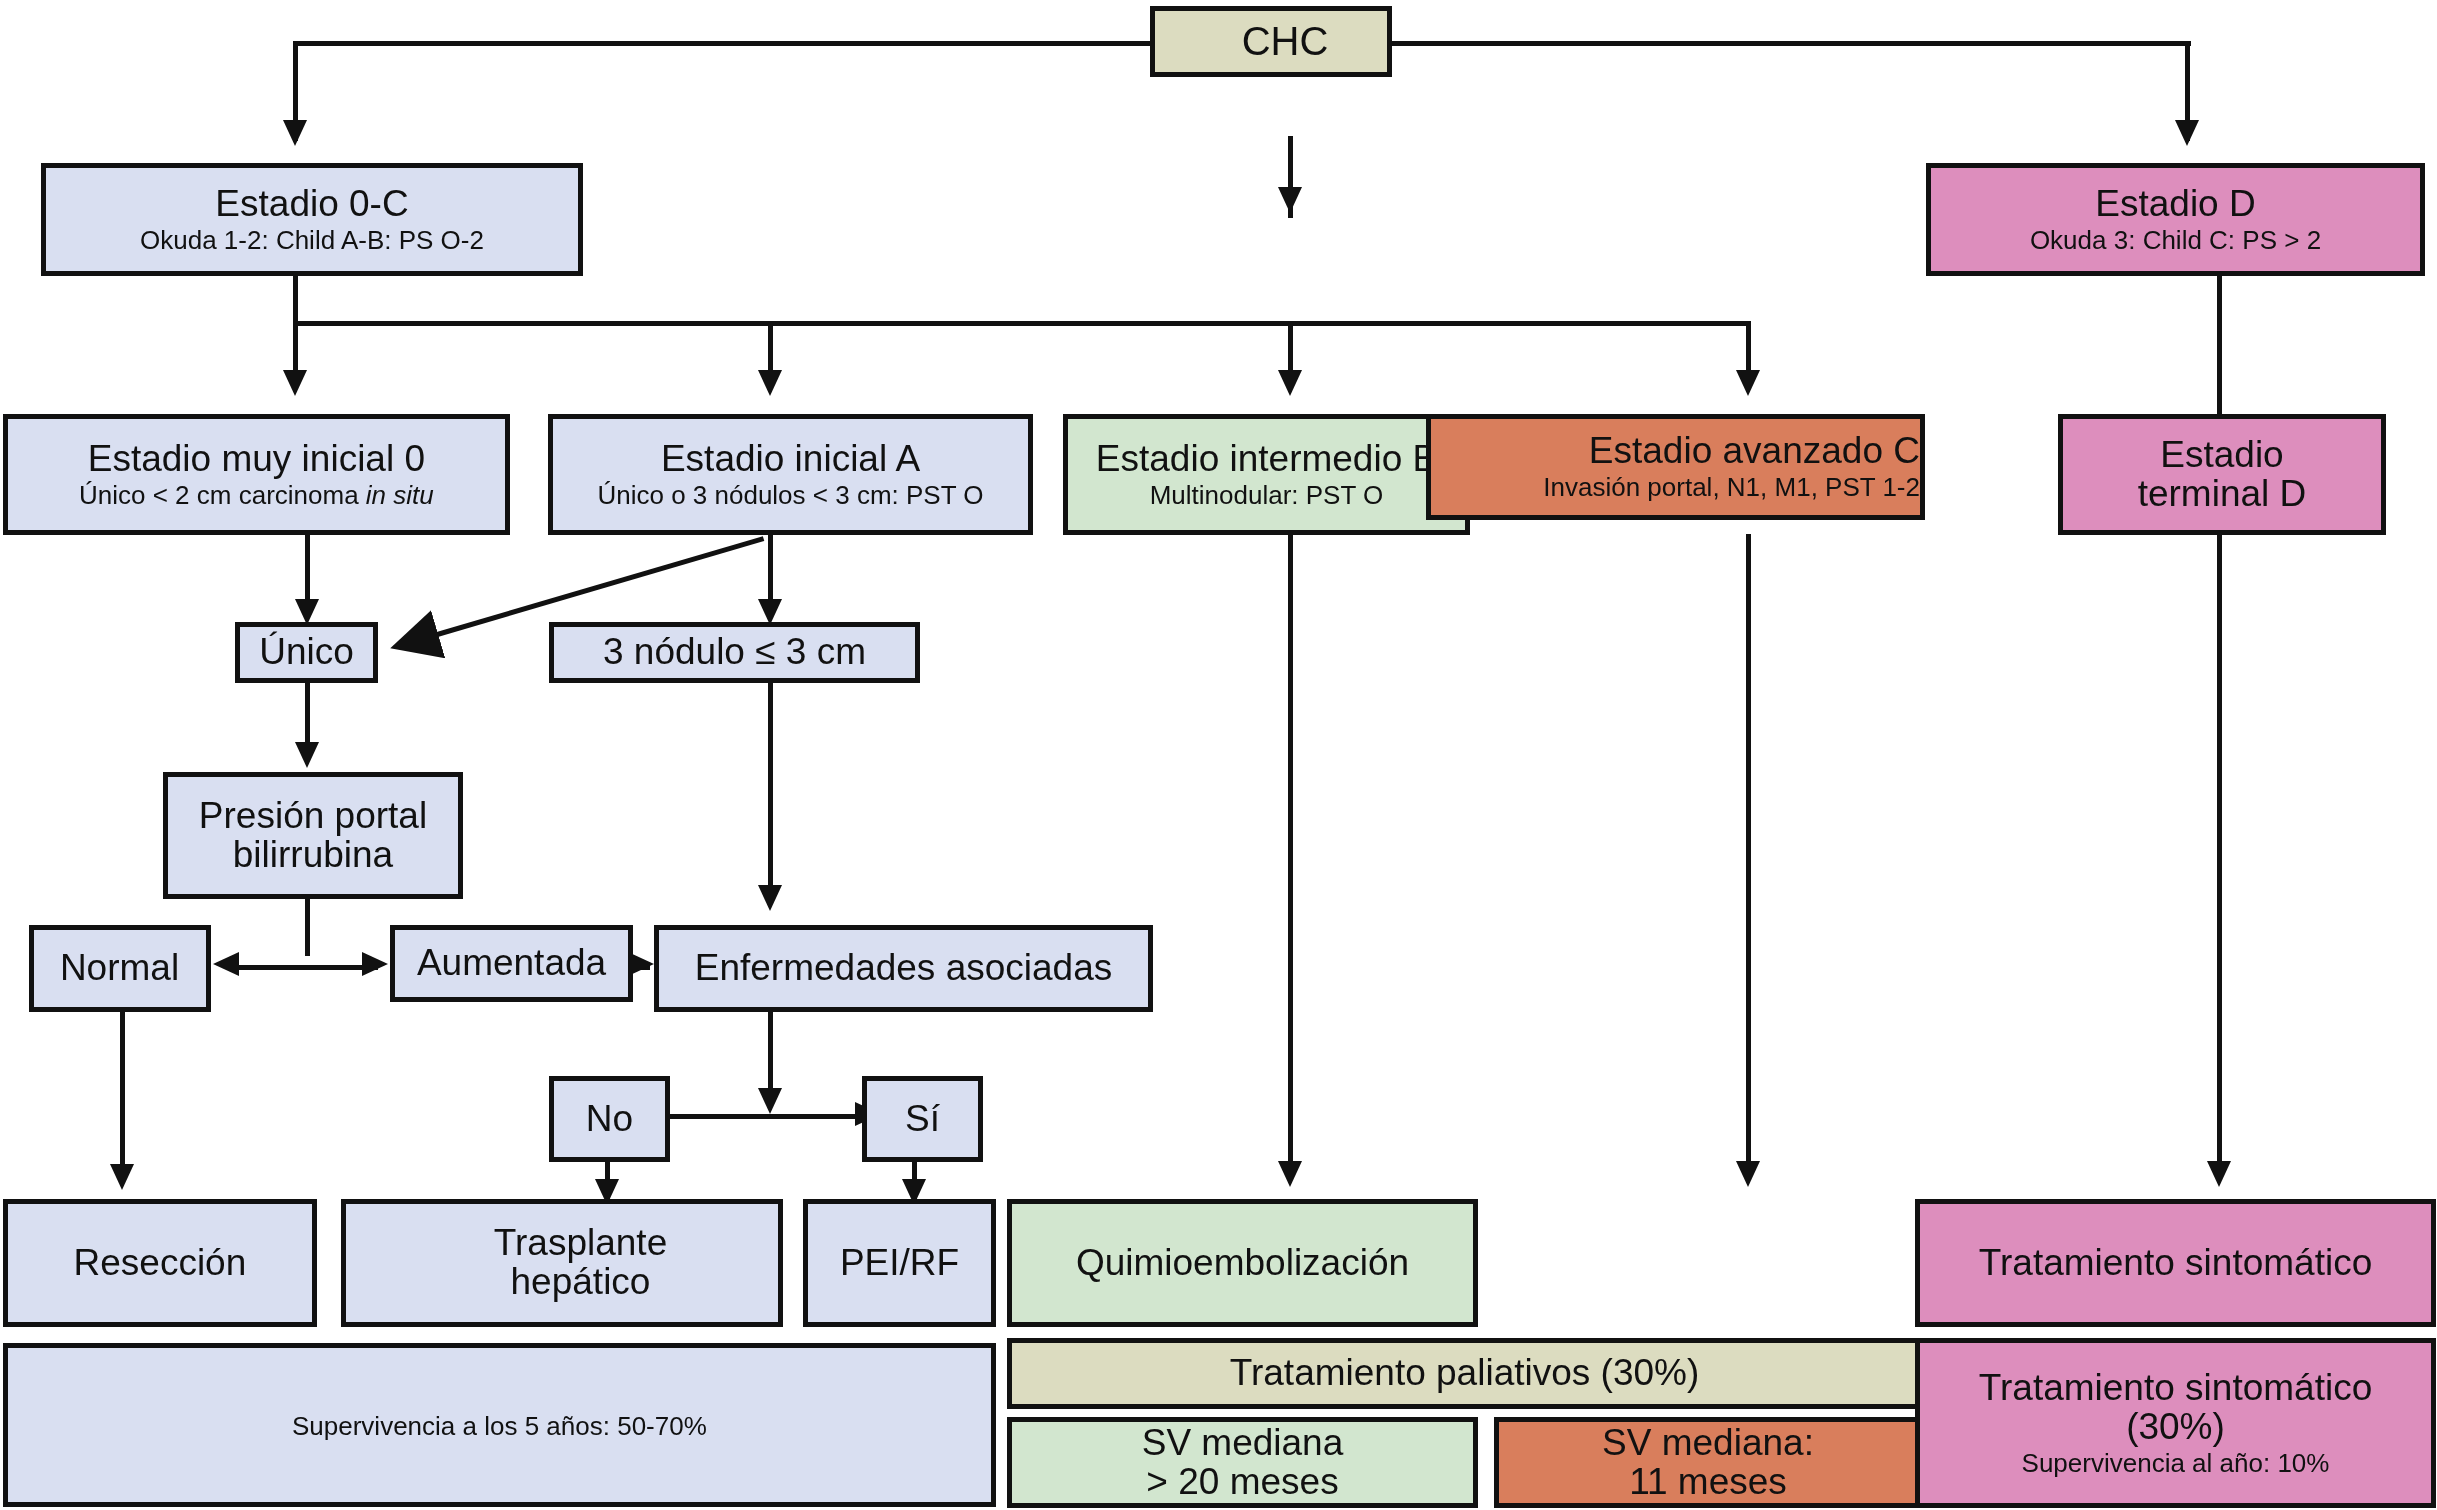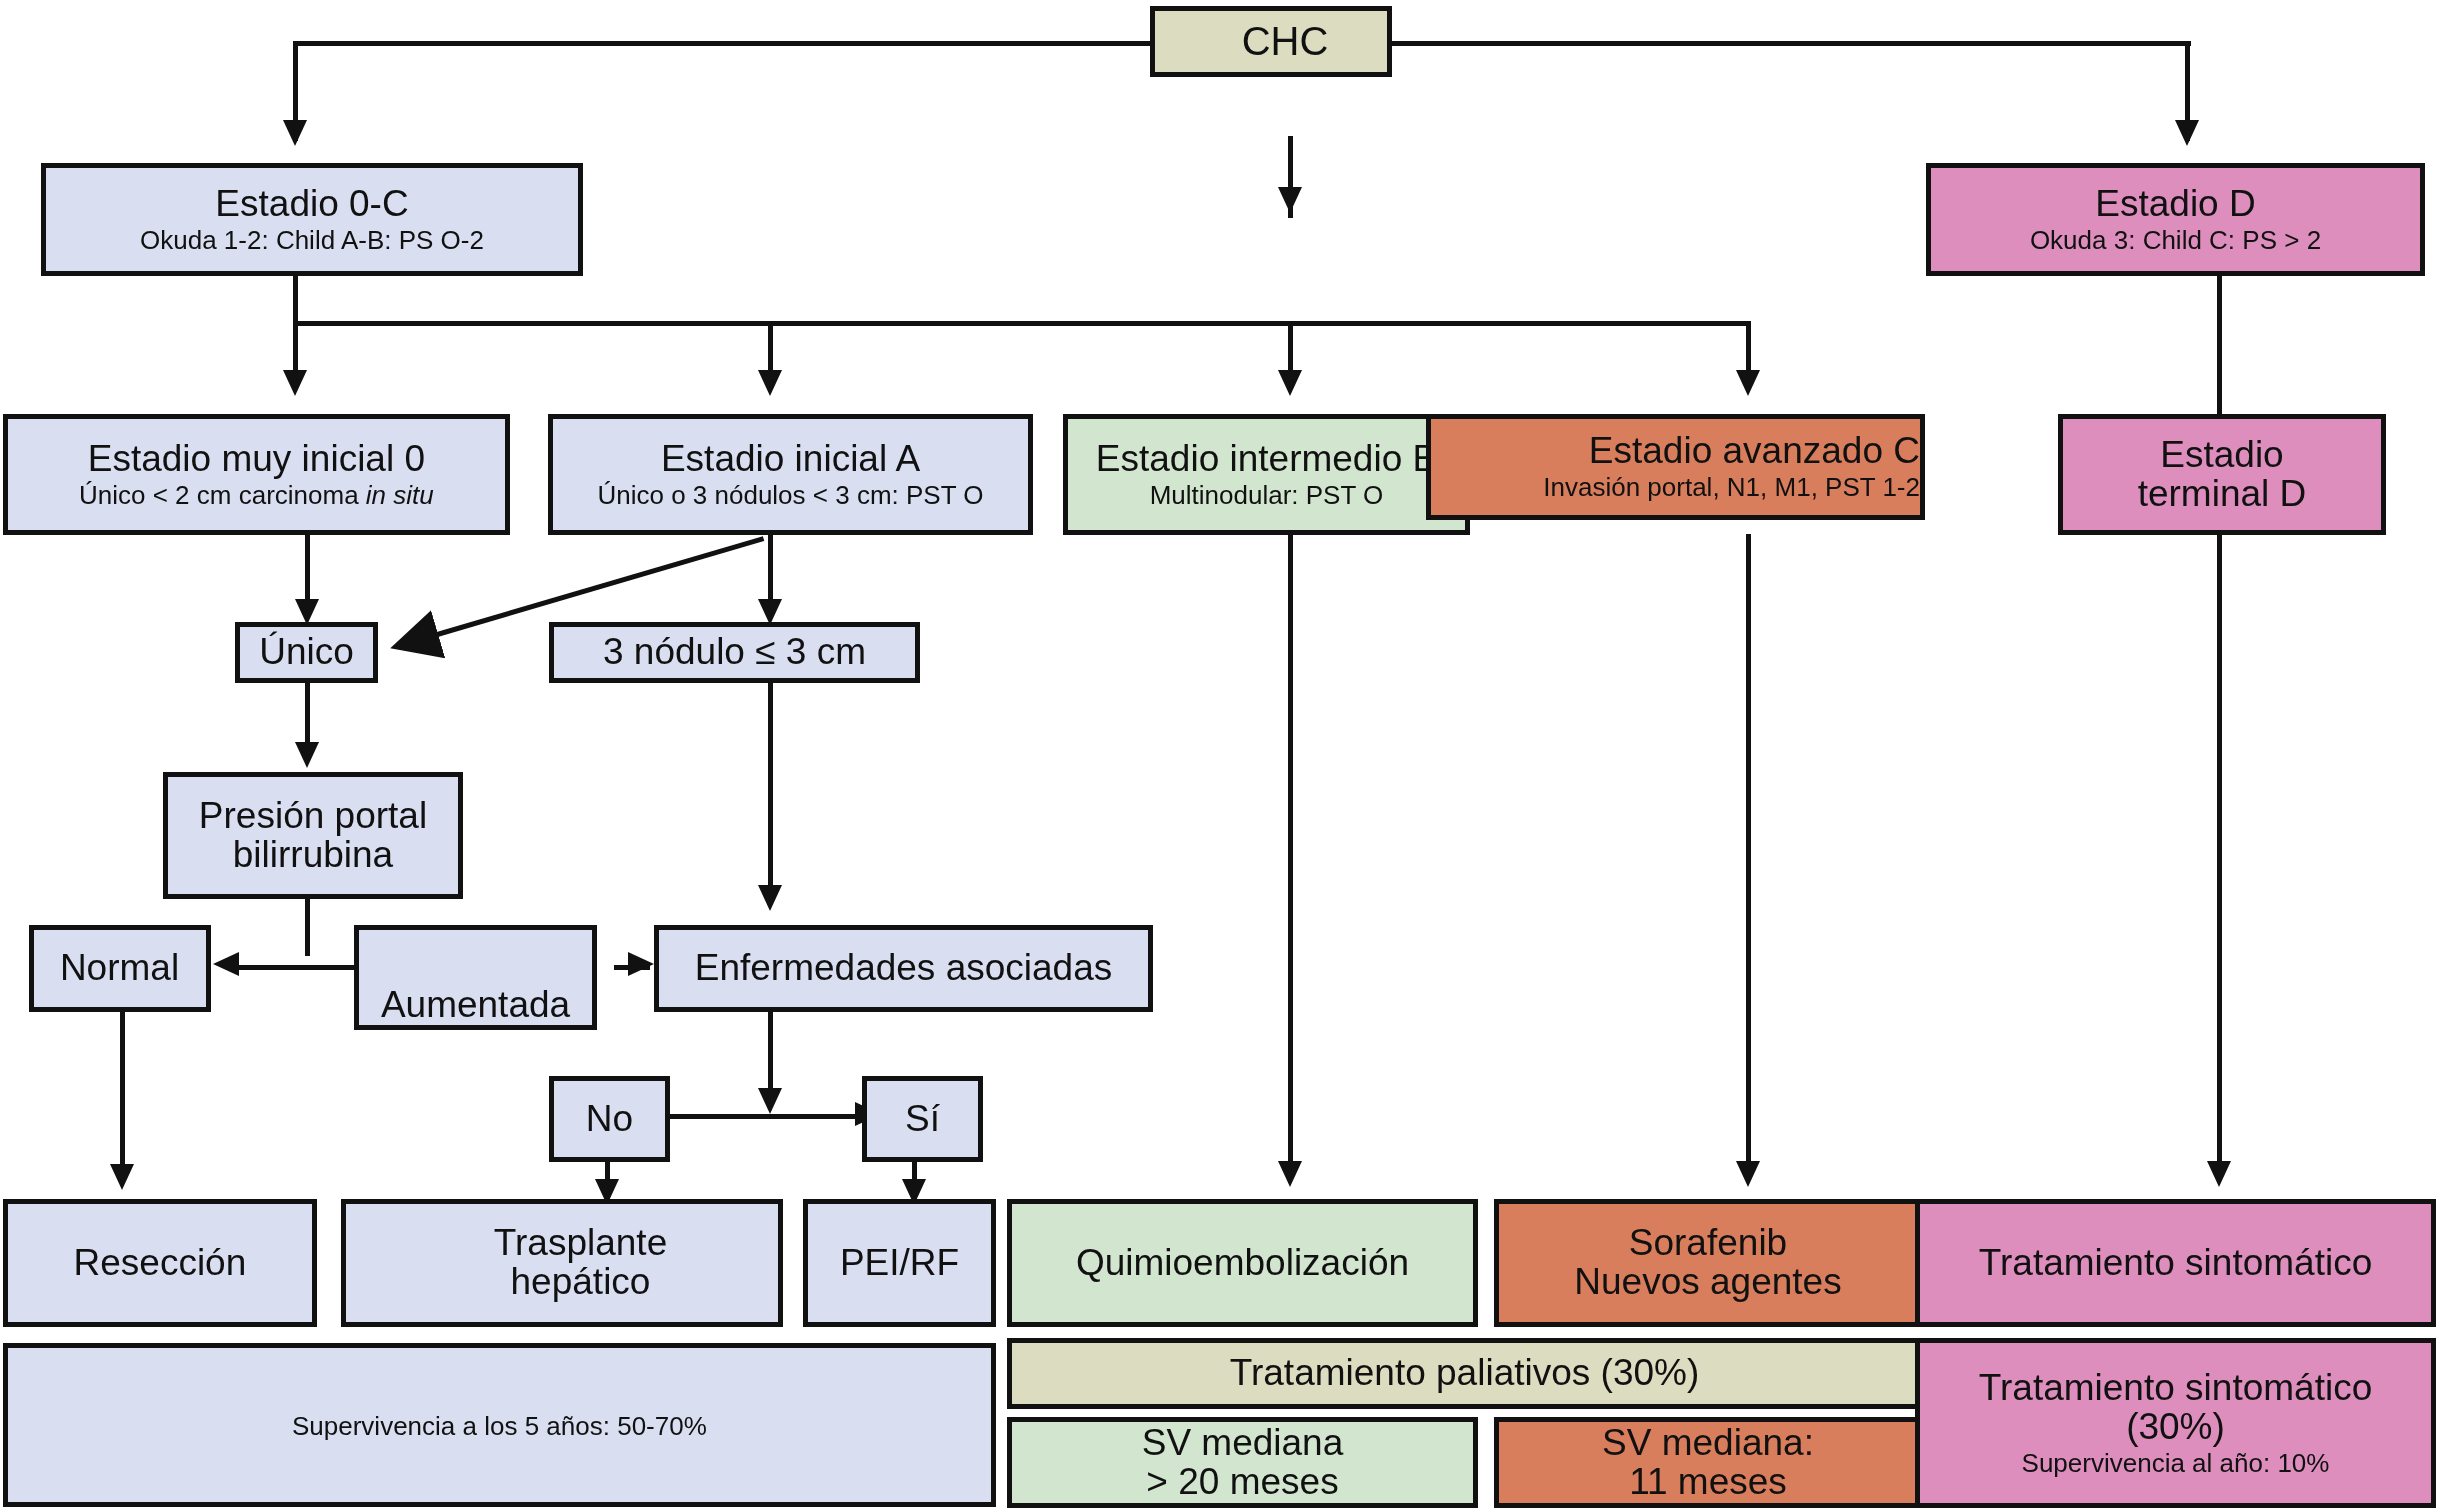--- a/index.html
+++ b/index.html
@@ -230,21 +230,21 @@
 
   <div class="node fill-blue" style="left:163px; top:772px; width:300px; height:127px;">
     <span class="t1">Presión portal</span>
     <span class="t1">bilirrubina</span>
   </div>
 
   <div class="node fill-blue" style="left:28.5px; top:925px; width:182px; height:87px;">
     <span class="t1">Normal</span>
   </div>
 
-  <div class="node fill-blue" style="left:354px; top:925px; width:243px; height:105px;justify-content:flex-end;">
+  <div class="node fill-blue" style="left:390px; top:925px; width:243px; height:77px;">
     <span class="t1">Aumentada</span>
   </div>
 
   <div class="node fill-blue" style="left:654px; top:925px; width:499px; height:87px;">
     <span class="t1">Enfermedades asociadas</span>
   </div>
 
   <div class="node fill-blue" style="left:549px; top:1076px; width:121px; height:86px;">
     <span class="t1">No</span>
   </div>
@@ -263,24 +263,20 @@
   </div>
 
   <div class="node fill-blue" style="left:803px; top:1199px; width:193px; height:128px;">
     <span class="t1">PEI/RF</span>
   </div>
 
   <div class="node fill-green" style="left:1007px; top:1199px; width:471px; height:128px;">
     <span class="t1">Quimioembolización</span>
   </div>
 
-  <div class="node fill-orange" style="left:1494px; top:1199px; width:428px; height:128px;">
-    <span class="t1">Sorafenib</span>
-    <span class="t1">Nuevos agentes</span>
-  </div>
 
   <div class="node fill-pink" style="left:1915px; top:1199px; width:521px; height:128px;">
     <span class="t1">Tratamiento sintomático</span>
   </div>
 
   <div class="node fill-blue" style="left:2.9px; top:1343px; width:993px; height:164px;">
     <span class="t2">Supervivencia a los 5 años: 50-70%</span>
   </div>
 
   <div class="node fill-khaki" style="left:1007px; top:1338px; width:915px; height:71px;">

